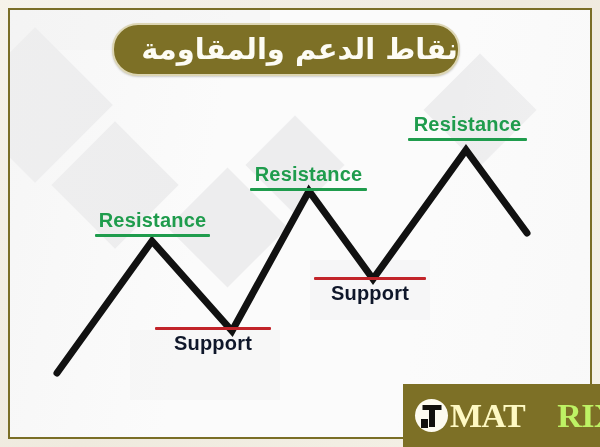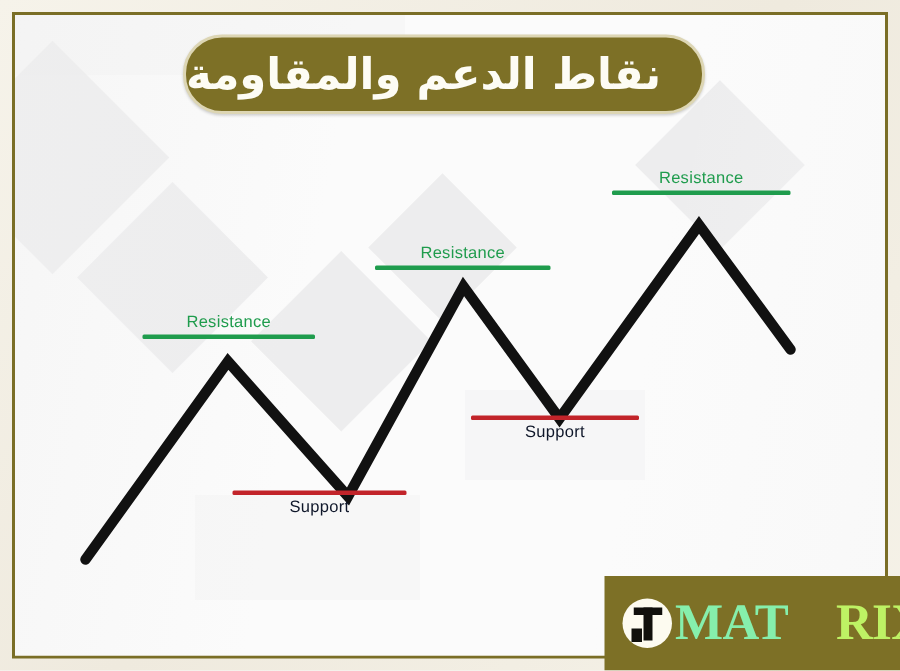--- a/index.html
+++ b/index.html
@@ -54,27 +54,27 @@
     pointer-events:none;
   }
   #canvas:after{ 
     content:"";position:absolute;inset:0;
     background:linear-gradient(100deg, rgba(240,240,240,.45) 0%, rgba(255,255,255,0) 35%, rgba(255,255,255,0) 70%, rgba(246,246,246,.5) 100%);
     pointer-events:none;
   }
 
   
   #title-badge{
-    position:absolute;left:122px;top:23px;
+    position:absolute;left:112px;top:23px;
     width:348px;height:53px;
     background:#7d7026;
     border:2px solid #ddd6b4;
     border-radius:26px;
     box-sizing:border-box;
-    display:flex;align-items:center;justify-content:flex-start;
+    display:flex;align-items:center;justify-content:flex-end;
     z-index:6;
     box-shadow:0 1px 2px rgba(0,0,0,.18);
   }
   #title-badge .txt{
     color:#fdfcf4;
     font-size:29px;
     font-weight:700;
     direction:rtl;
     letter-spacing:0px;
     line-height:1;
@@ -84,21 +84,21 @@
 
   
   #chart{
     position:absolute;left:0;top:0;width:580px;height:427px;
     z-index:4;
   }
 
   
   .lab{
     position:absolute;z-index:5;
-    font-size:11px;font-weight:400;
+    font-size:20px;font-weight:700;
     letter-spacing:.2px;
     white-space:nowrap;
     font-family:"Liberation Sans", sans-serif;
   }
   .lab .bar{display:block;height:3px;border-radius:1px;}
   .lab.res{color:#1f9c4d;}
   .lab.res .bar{background:#1f9c4d;margin-top:2px;}
   .lab.sup{color:#0f172a;}
   .lab.sup .bar{background:#c2242a;margin-bottom:2px;}
   .lab .t{display:block;text-align:center;}
@@ -139,21 +139,21 @@
   }
   #logo-mark .notch{
     position:absolute;left:6px;bottom:4px;
     width:7px;height:9px;background:#11100c;
   }
   .logo-word{
     font-family:"Liberation Serif", serif;
     font-size:34px;font-weight:700;
     line-height:1;letter-spacing:-.5px;
   }
-  .logo-mat{color:#86efac;}
+  .logo-mat{color:#fef9c3;}
   .logo-rix{color:#bef264;margin-left:32px;}
 </style>
 </head>
 <body>
 
 <div id="card">
 
   <div id="frame"></div>
 
   <div id="canvas">

